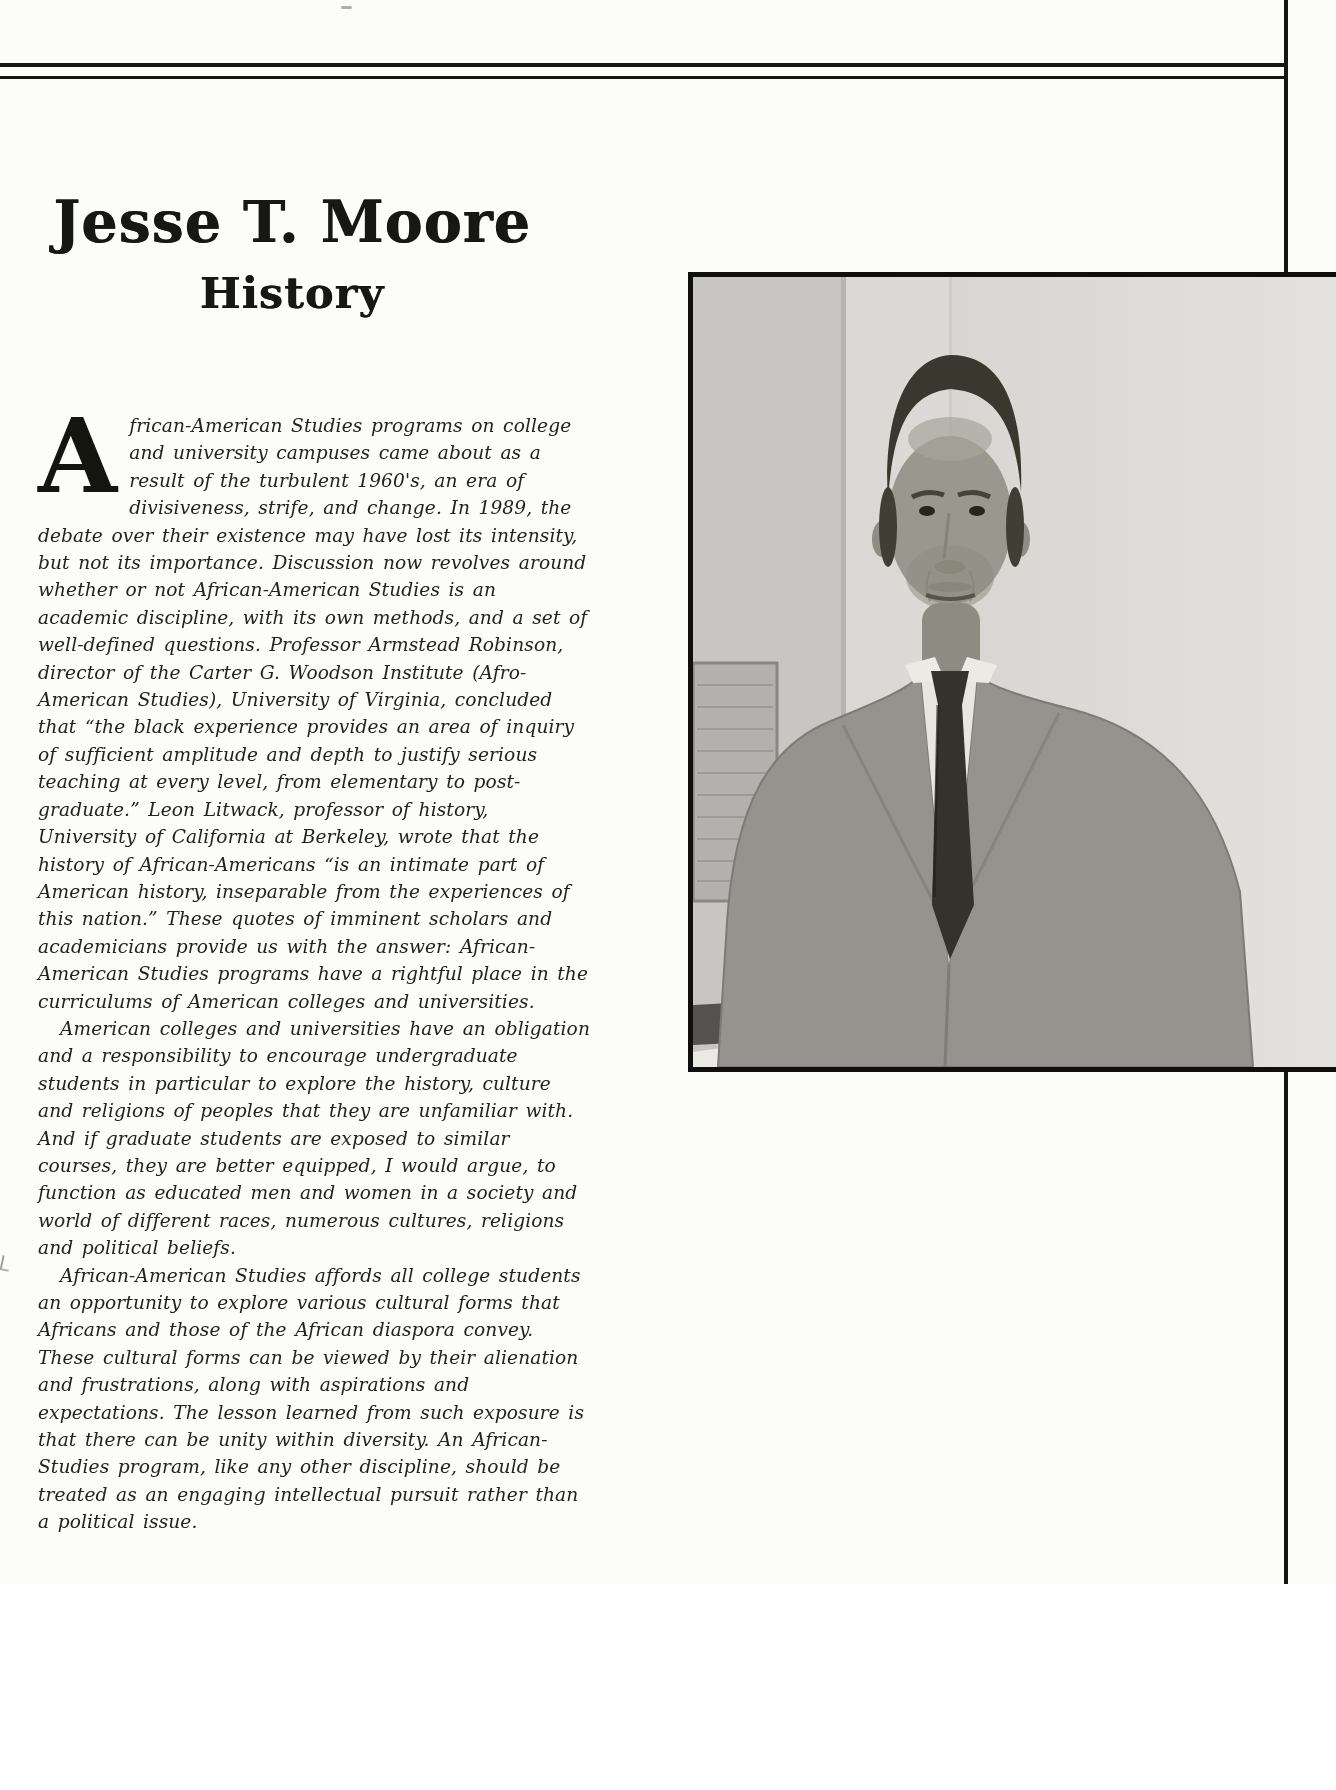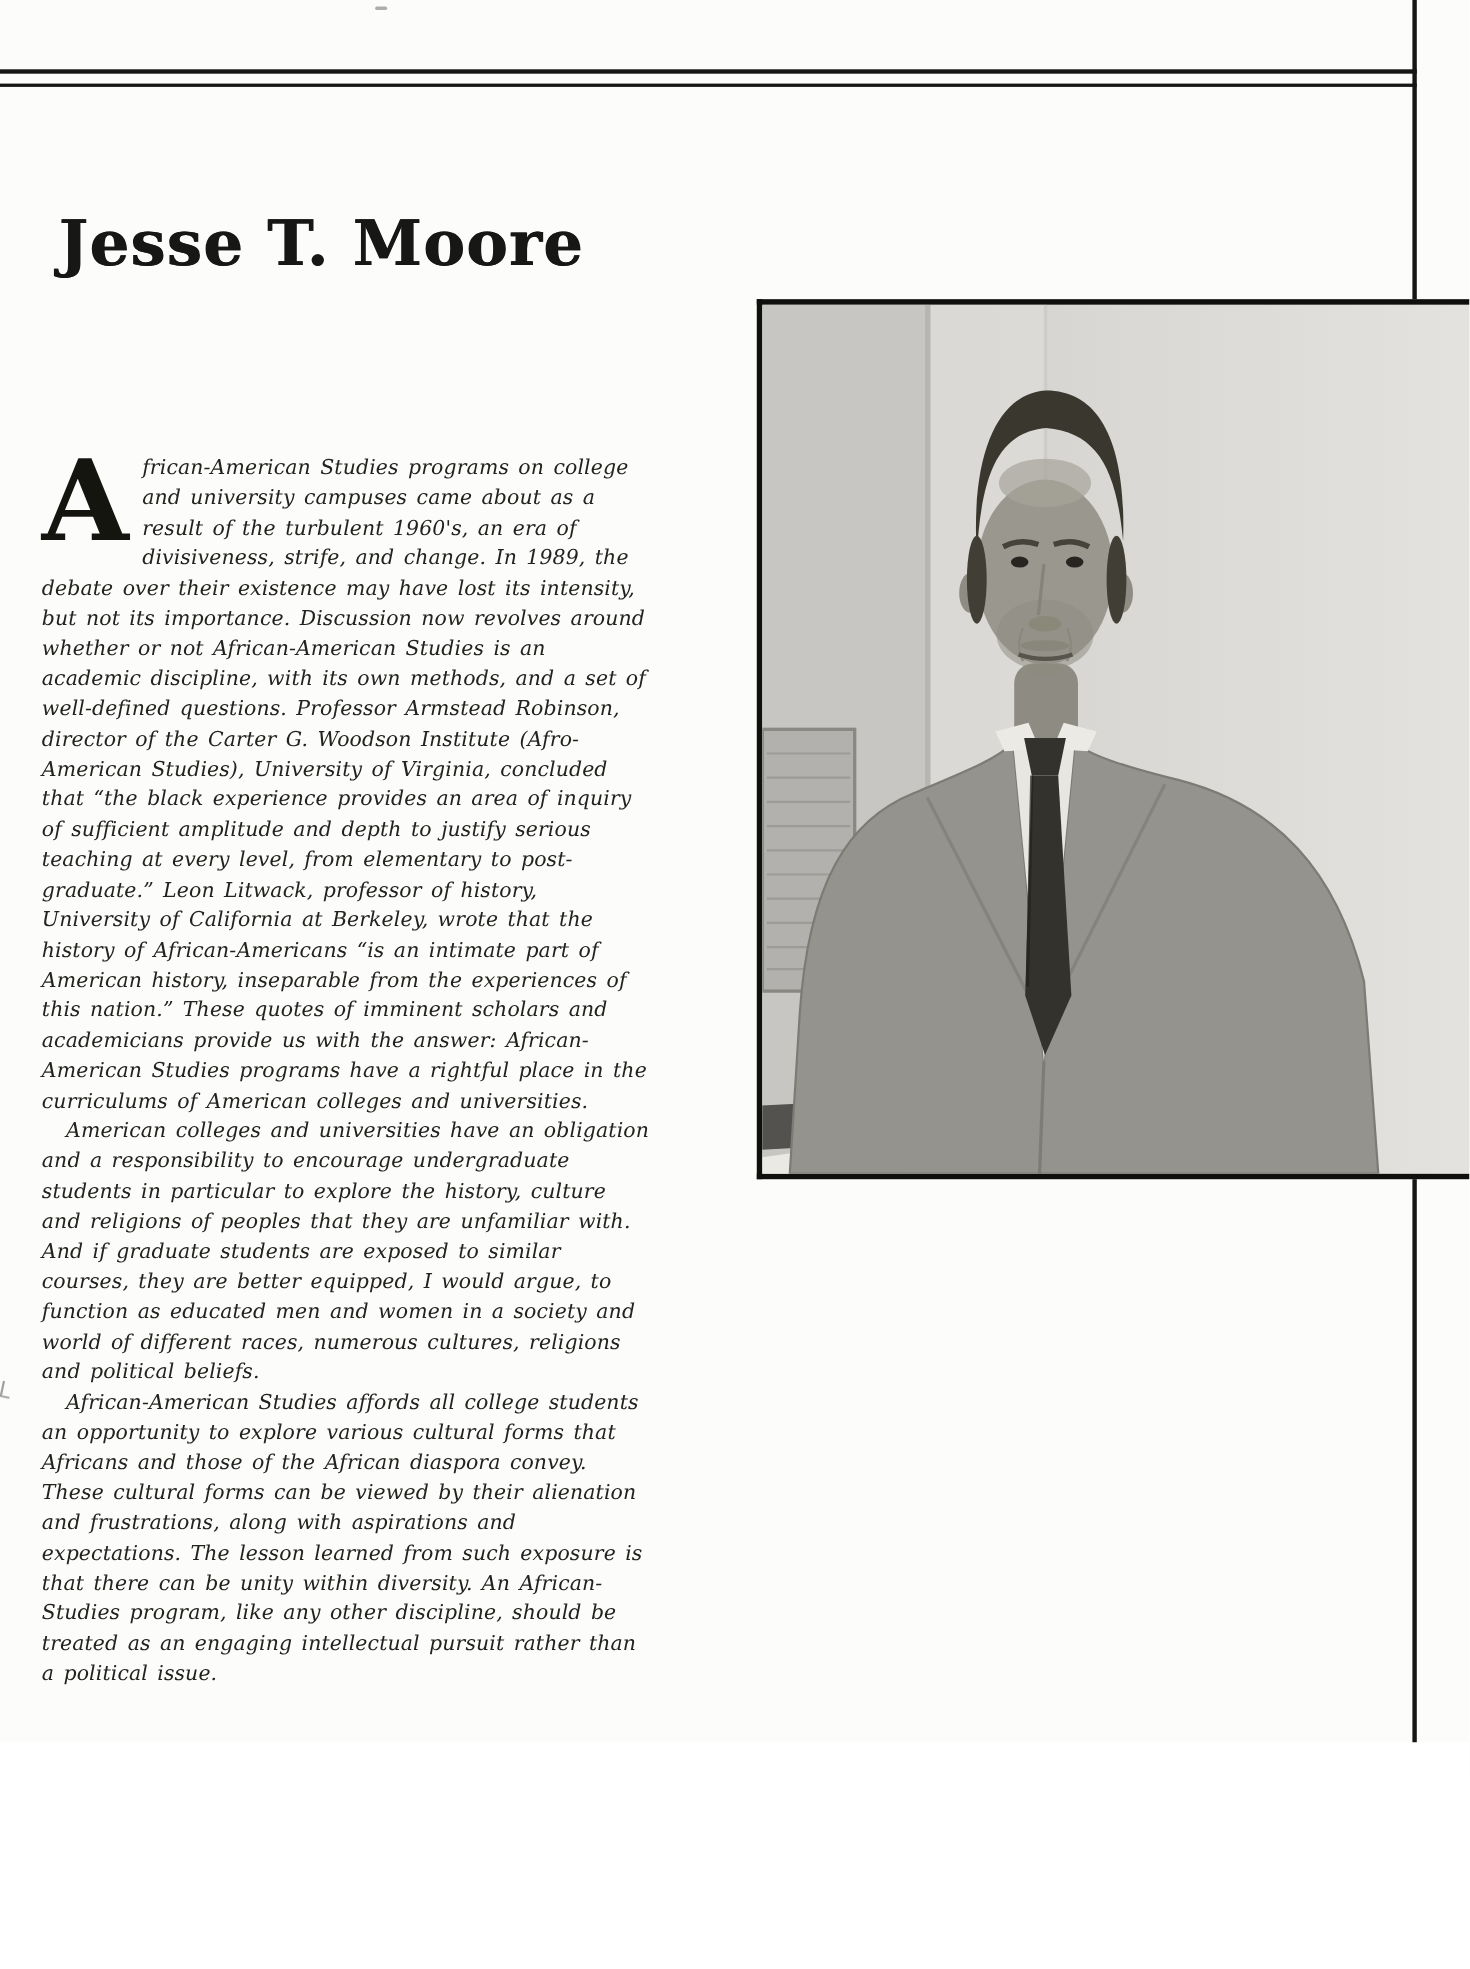--- a/index.html
+++ b/index.html
@@ -112,20 +112,21 @@
 
   <div class="rule rule-top-primary"></div>
   <div class="rule rule-top-secondary"></div>
   <div class="rule rule-right-upper"></div>
   <div class="rule rule-right-lower"></div>
   <div class="rule rule-bottom-primary"></div>
   <div class="rule rule-bottom-secondary"></div>
 
   <div class="masthead">
     <div class="page-title">Jesse T. Moore</div>
+    <div class="page-subtitle">History</div>
   </div>
 
   <div class="article">
     <span class="dropcap">A</span>
     <p class="lead">frican-American Studies programs on college and university campuses came about as a result of the turbulent 1960's, an era of divisiveness, strife, and change. In 1989, the debate over their existence may have lost its intensity, but not its importance. Discussion now revolves around whether or not African-American Studies is an academic discipline, with its own methods, and a set of well-defined questions. Professor Armstead Robinson, director of the Carter G. Woodson Institute (Afro-American Studies), University of Virginia, concluded that “the black experience provides an area of inquiry of sufficient amplitude and depth to justify serious teaching at every level, from elementary to post-graduate.” Leon Litwack, professor of history, University of California at Berkeley, wrote that the history of African-Americans “is an intimate part of American history, inseparable from the experiences of this nation.” These quotes of imminent scholars and academicians provide us with the answer: African-American Studies programs have a rightful place in the curriculums of American colleges and universities.</p>
     <p class="indented">American colleges and universities have an obligation and a responsibility to encourage undergraduate students in particular to explore the history, culture and religions of peoples that they are unfamiliar with. And if graduate students are exposed to similar courses, they are better equipped, I would argue, to function as educated men and women in a society and world of different races, numerous cultures, religions and political beliefs.</p>
     <p class="indented">African-American Studies affords all college students an opportunity to explore various cultural forms that Africans and those of the African diaspora convey. These cultural forms can be viewed by their alienation and frustrations, along with aspirations and expectations. The lesson learned from such exposure is that there can be unity within diversity. An African-Studies program, like any other discipline, should be treated as an engaging intellectual pursuit rather than a political issue.</p>
   </div>
 
   <figure class="portrait" style="margin:0">

